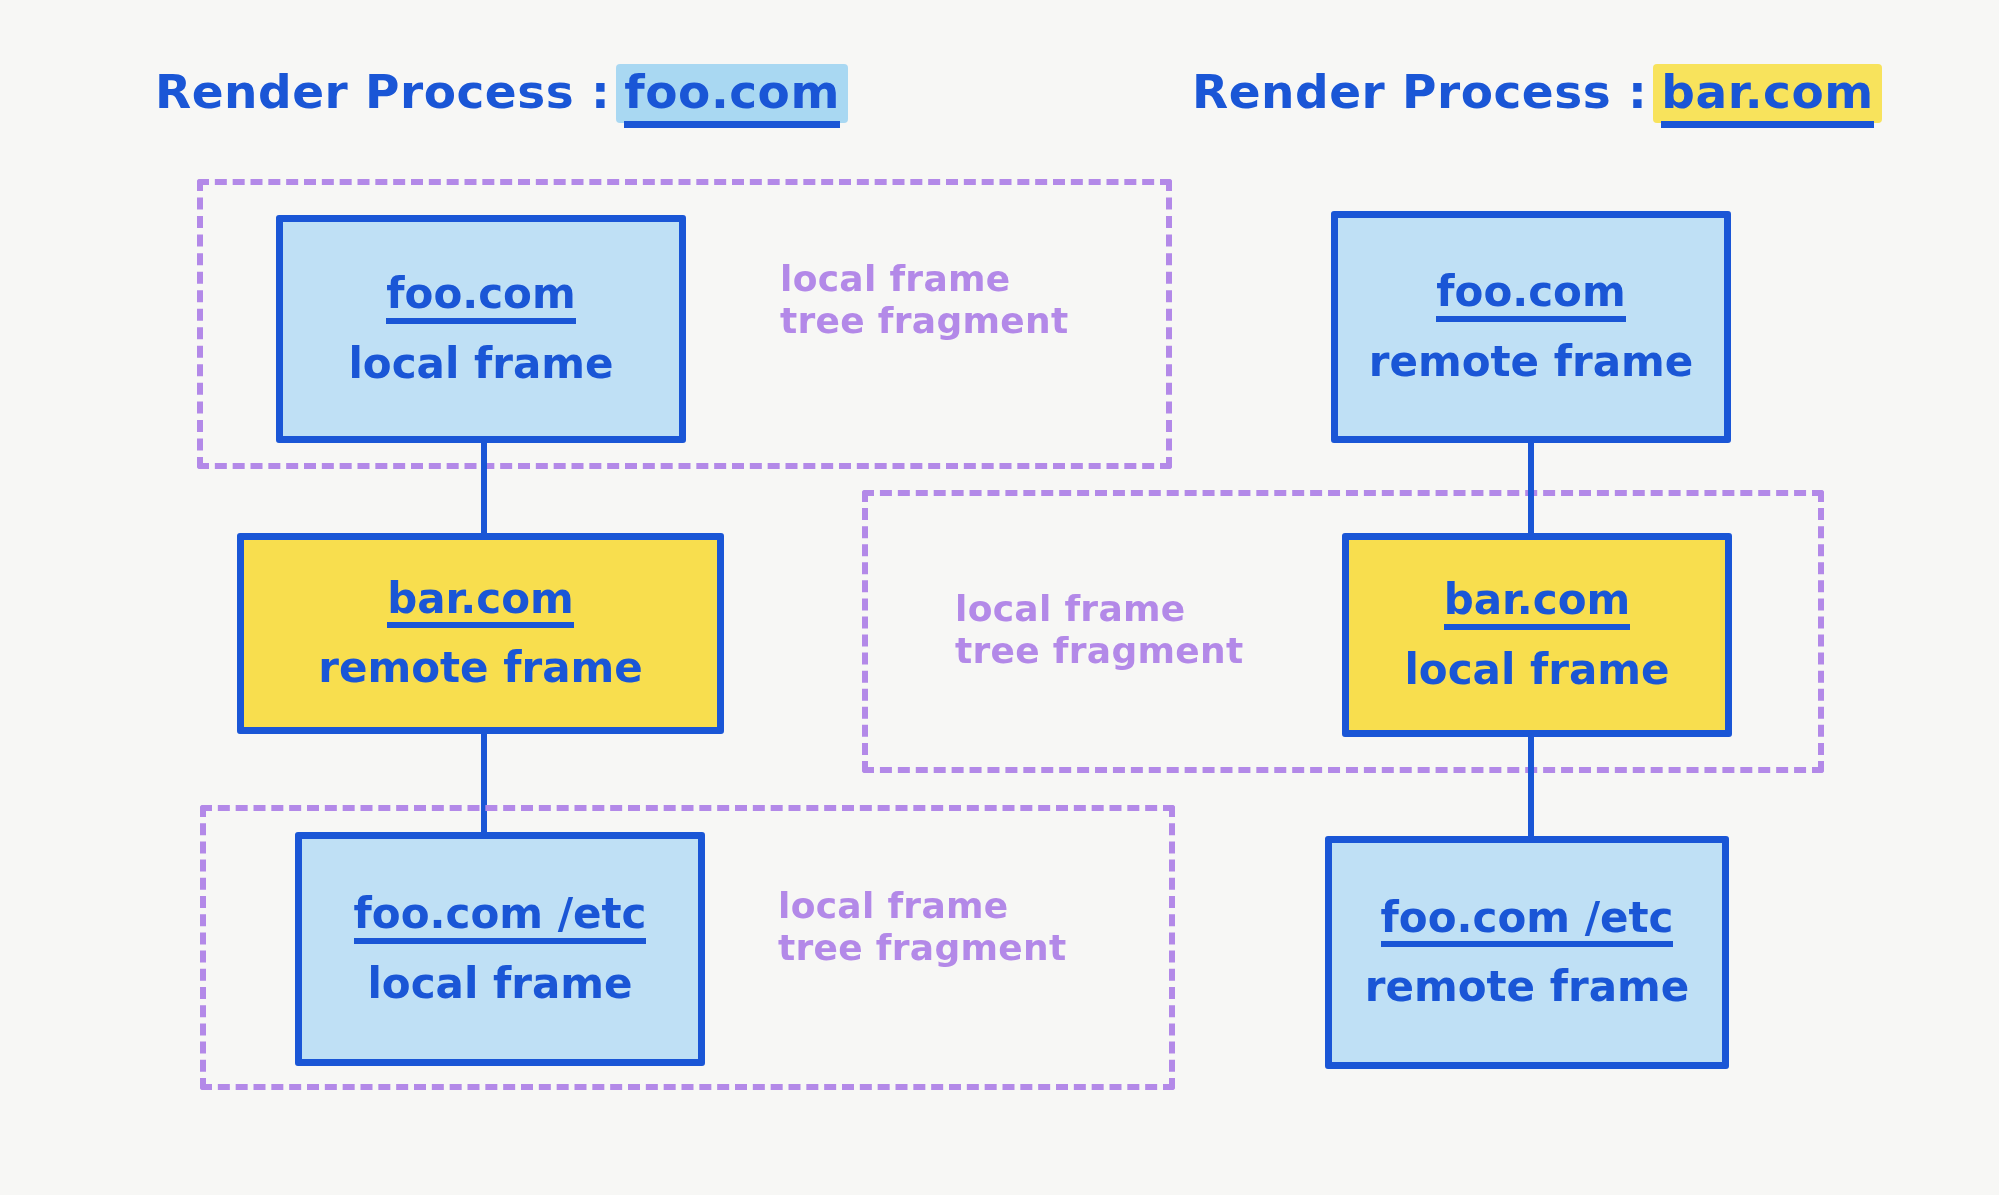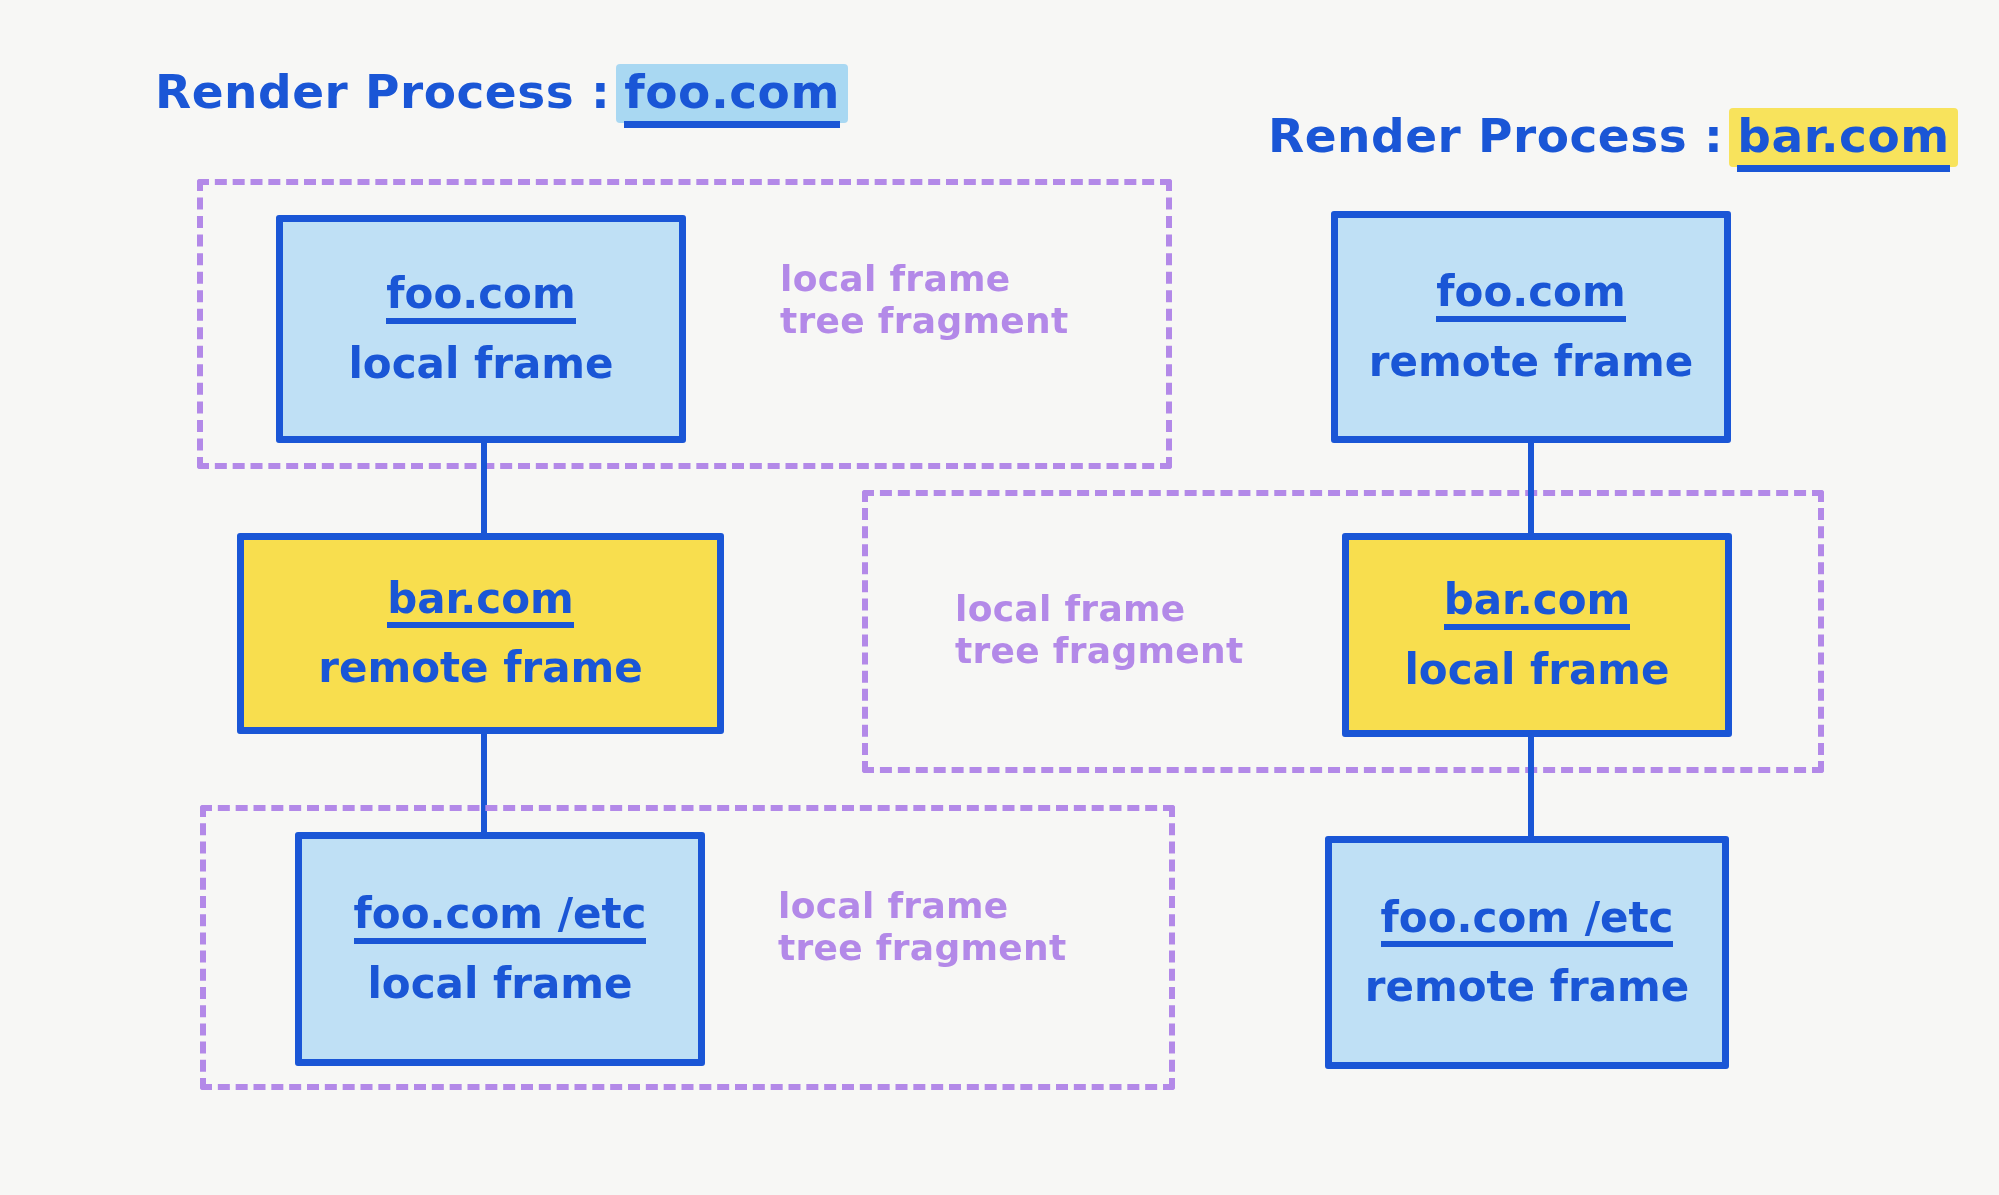--- a/index.html
+++ b/index.html
@@ -150,21 +150,21 @@
 
   <div class="frame-box fill-blue" style="left:295px; top:832px; width:410px; height:234px;">
     <div class="frame-url">foo.com /etc</div>
     <div class="frame-kind">local frame</div>
   </div>
 
   <div class="fragment-region" style="left:862px; top:490px; width:962px; height:283px;"></div>
   <div class="fragment-caption" style="left:955px; top:588px; width:360px;">local frame
 tree fragment</div>
 
-  <div class="process-title" style="left:1268px; top:62px;margin-top:44px;">
+  <div class="process-title" style="left:1192px; top:62px;">
     <span class="label">Render Process :</span><span class="host">
       <span class="hl" style="background:#f8e35c;"></span>
       <span class="txt">bar.com</span>
     </span>
   </div>
 
   <div class="frame-box fill-blue" style="left:1331px; top:211px; width:400px; height:232px;">
     <div class="frame-url">foo.com</div>
     <div class="frame-kind">remote frame</div>
   </div>

